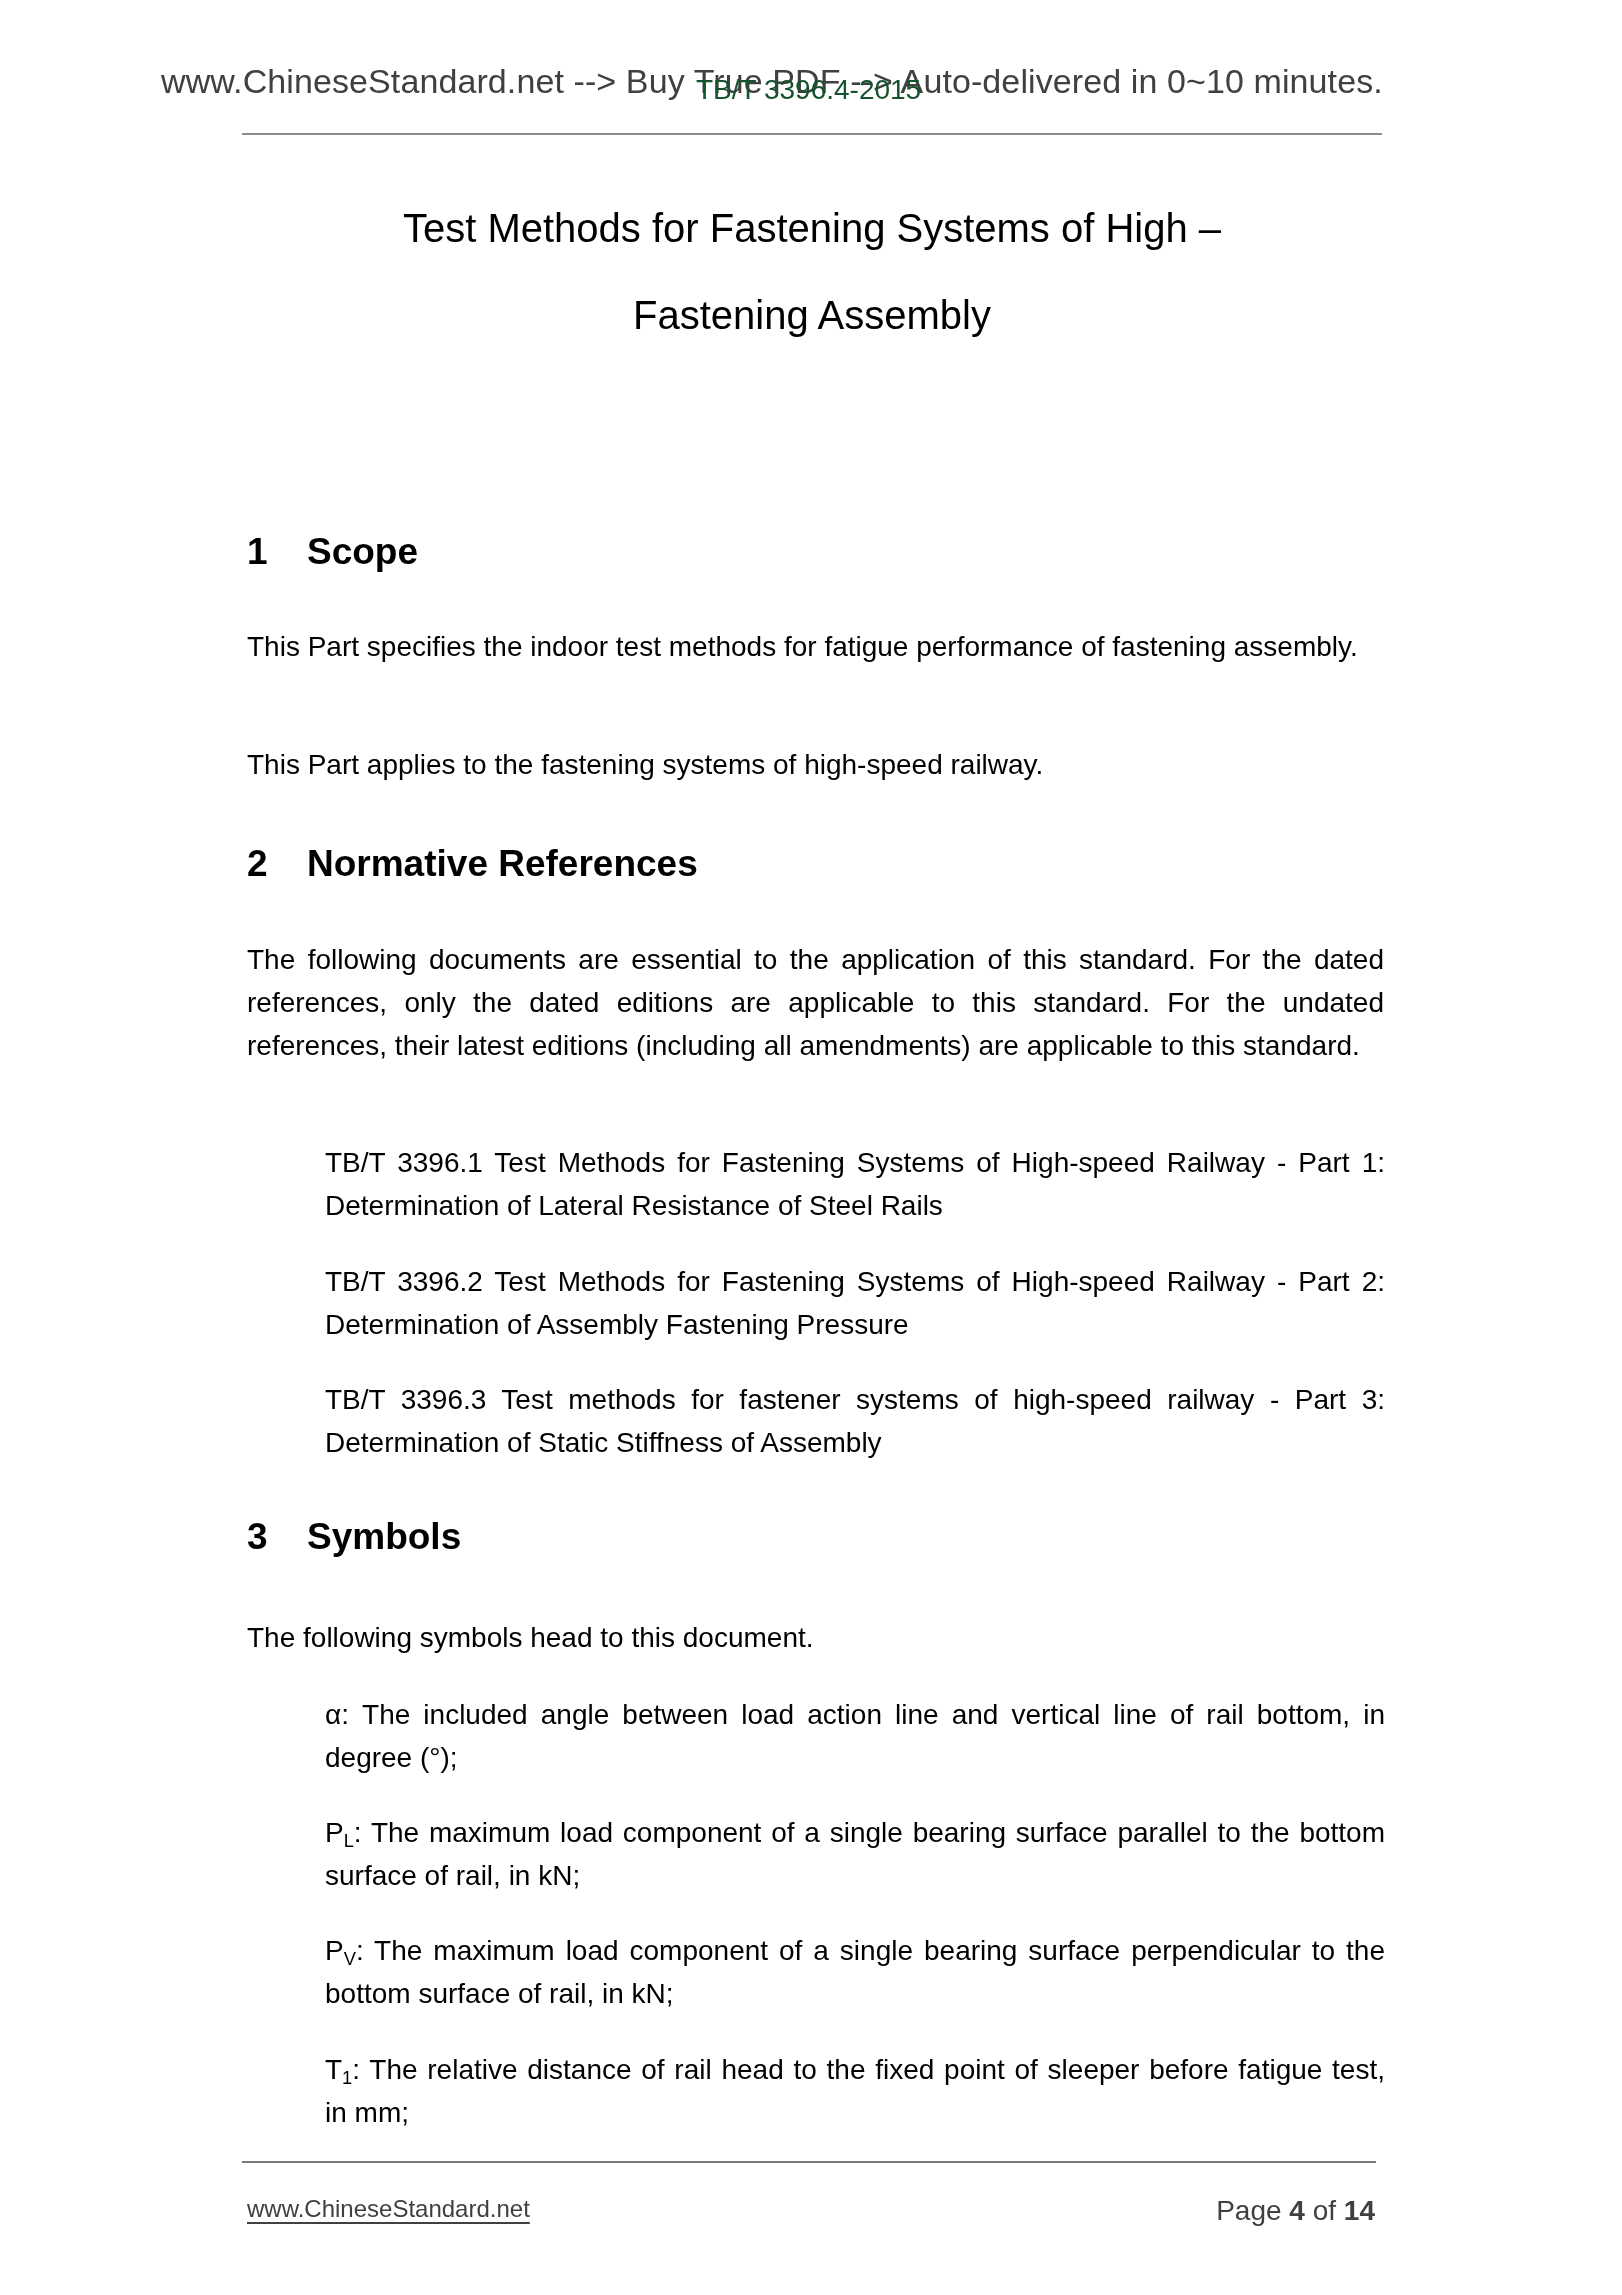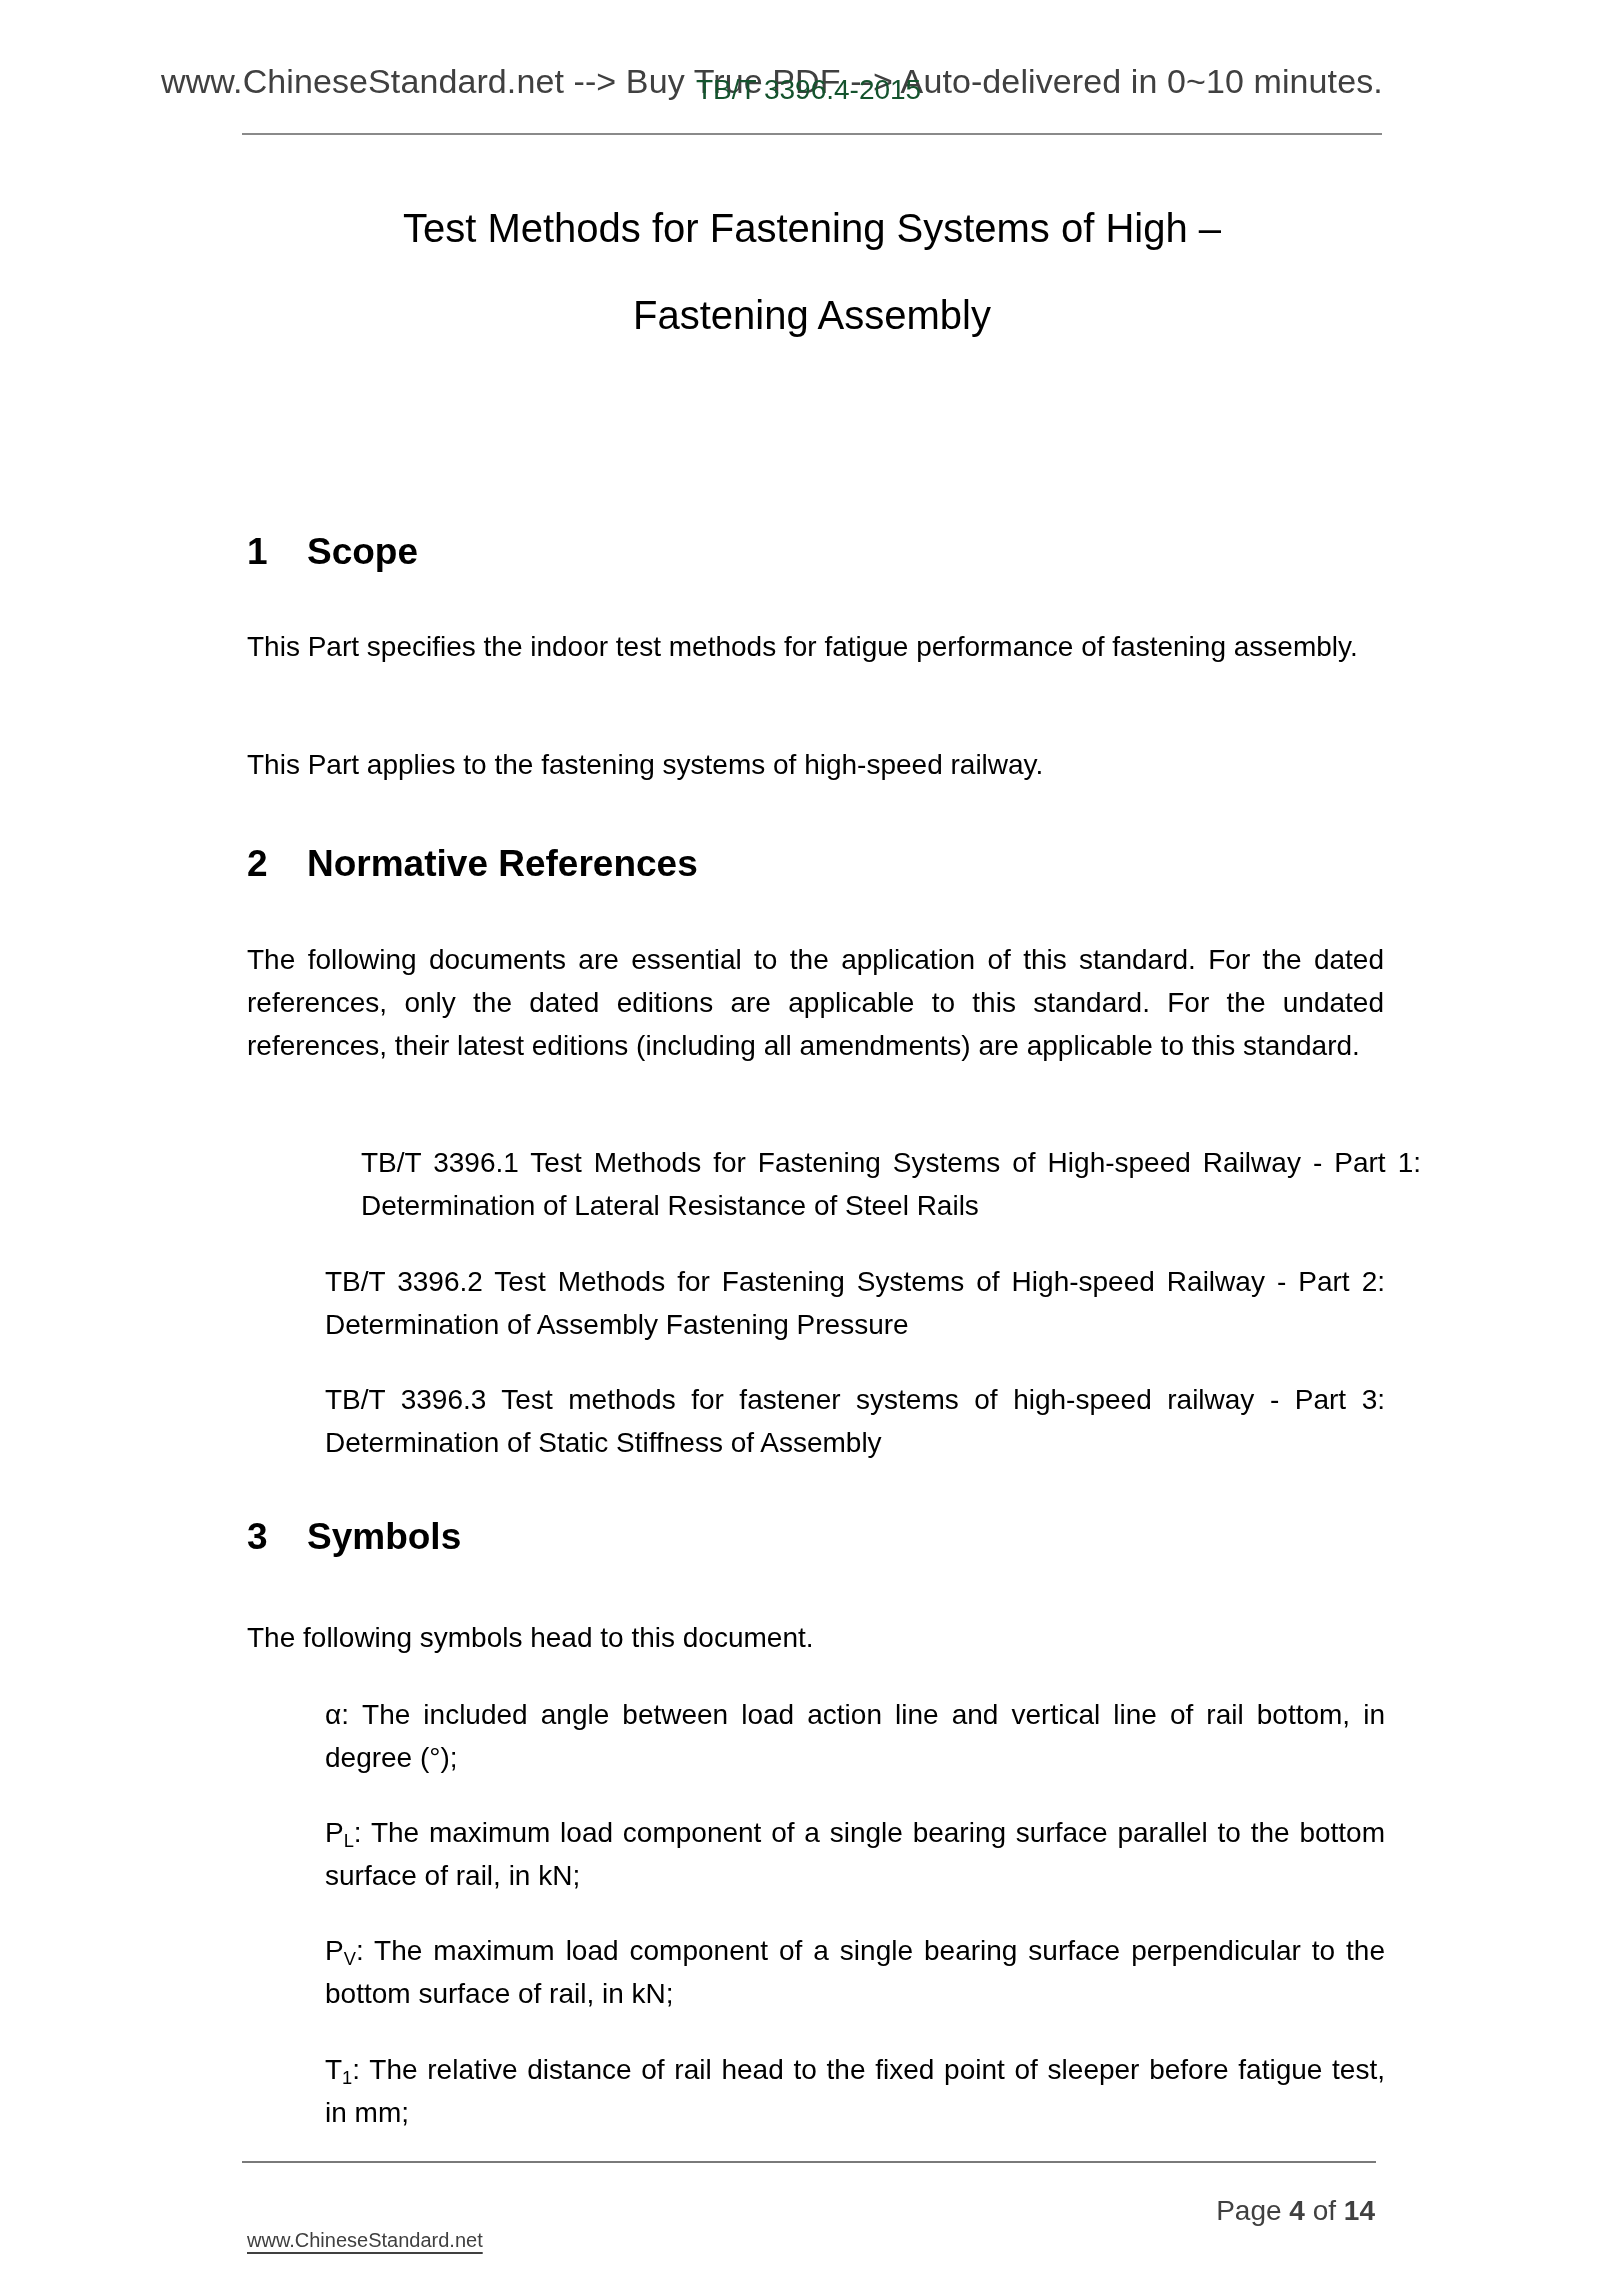--- a/index.html
+++ b/index.html
@@ -16,21 +16,21 @@
            font-weight: normal; font-size: 40px; line-height: 87px; }
   .title div { white-space: nowrap; }
 
   .content { position: absolute; left: 247px; width: 1137px; top: 0; }
   .h1 { position: absolute; left: 0; font-weight: bold; font-size: 37px; white-space: nowrap; }
   .h1 .num { display: inline-block; width: 60px; }
   .p { position: absolute; left: 0; width: 1137px; font-size: 28px; line-height: 43px; text-align: justify; }
   .p.indent { left: 78px; width: 1060px; }
   sub { font-size: 18.3px; vertical-align: -5px; line-height: 0; }
 
-  .footer-link { position: absolute; left: 247px; top: 2195px; font-size: 20px; color: #404040; text-decoration: underline; text-underline-offset: 5px; white-space: nowrap; margin-top: 34px; }
+  .footer-link { position: absolute; left: 247px; top: 2195px; font-size: 24px; color: #404040; text-decoration: underline; text-underline-offset: 5px; white-space: nowrap; }
   .footer-page { position: absolute; right: 248px; top: 2195px; font-size: 28px; color: #404040; white-space: nowrap; }
   .footer-page b { font-weight: bold; }
 </style>
 </head>
 <body>
 
 <div class="page-header">
   <span class="hdr-site">www.ChineseStandard.net --&gt; Buy True PDF --&gt; Auto-delivered in 0~10 minutes.</span>
   <span class="hdr-doc">TB/T 3396.4-2015</span>
 </div>
@@ -47,21 +47,21 @@
     <span class="num">1</span><span>Scope</span>
   </div>
   <div class="p" style="top:625px; text-align-last:left;">This Part specifies the indoor test methods for fatigue performance of fastening assembly.</div>
   <div class="p" style="top:743px">This Part applies to the fastening systems of high-speed railway.</div>
 
   <div class="h1" style="top:843px">
     <span class="num">2</span><span>Normative References</span>
   </div>
   <div class="p" style="top:938px; text-align-last:left;">The following documents are essential to the application of this standard. For the dated references, only the dated editions are applicable to this standard. For the undated references, their latest editions (including all amendments) are applicable to this standard.</div>
 
-  <div class="p indent" style="top:1141px; text-align-last:left;margin-left:36px;">TB/T 3396.1 Test Methods for Fastening Systems of High-speed Railway - Part 1: Determination of Lateral Resistance of Steel Rails</div>
+  <div class="p indent" style="top:1141px; text-align-last:left;">TB/T 3396.1 Test Methods for Fastening Systems of High-speed Railway - Part 1: Determination of Lateral Resistance of Steel Rails</div>
   <div class="p indent" style="top:1260px; text-align-last:left;">TB/T 3396.2 Test Methods for Fastening Systems of High-speed Railway - Part 2: Determination of Assembly Fastening Pressure</div>
   <div class="p indent" style="top:1378px; text-align-last:left;">TB/T 3396.3 Test methods for fastener systems of high-speed railway - Part 3: Determination of Static Stiffness of Assembly</div>
 
   <div class="h1" style="top:1516px">
     <span class="num">3</span><span>Symbols</span>
   </div>
   <div class="p" style="top:1616px">The following symbols head to this document.</div>
 
   <div class="p indent" style="top:1693px; text-align-last:left;">
     <span>α</span><span>: The included angle between load action line and vertical line of rail bottom, in degree (°);</span>

